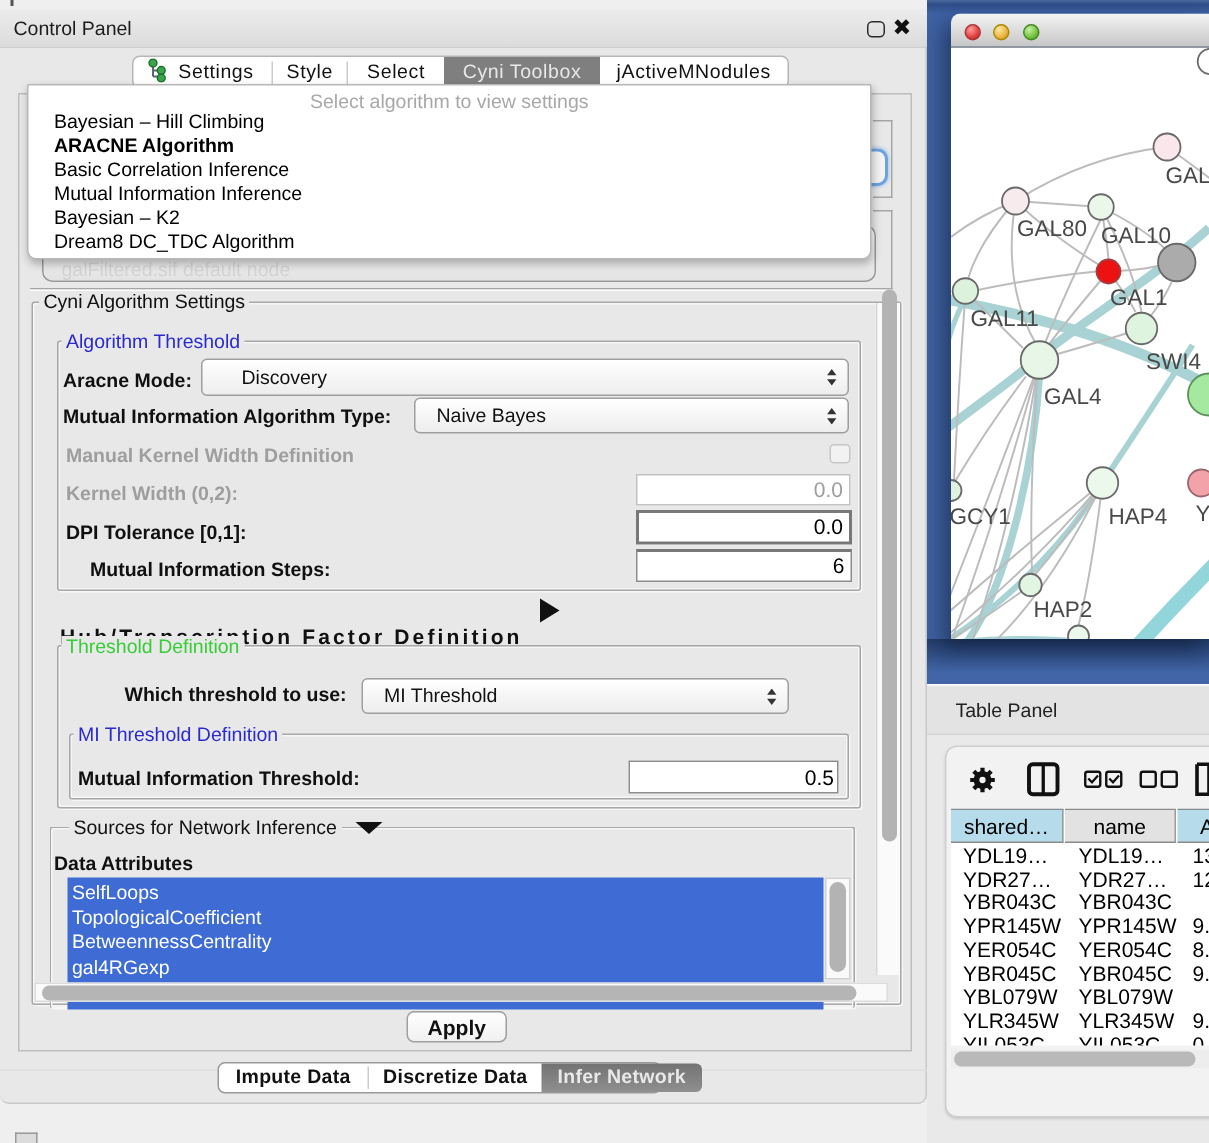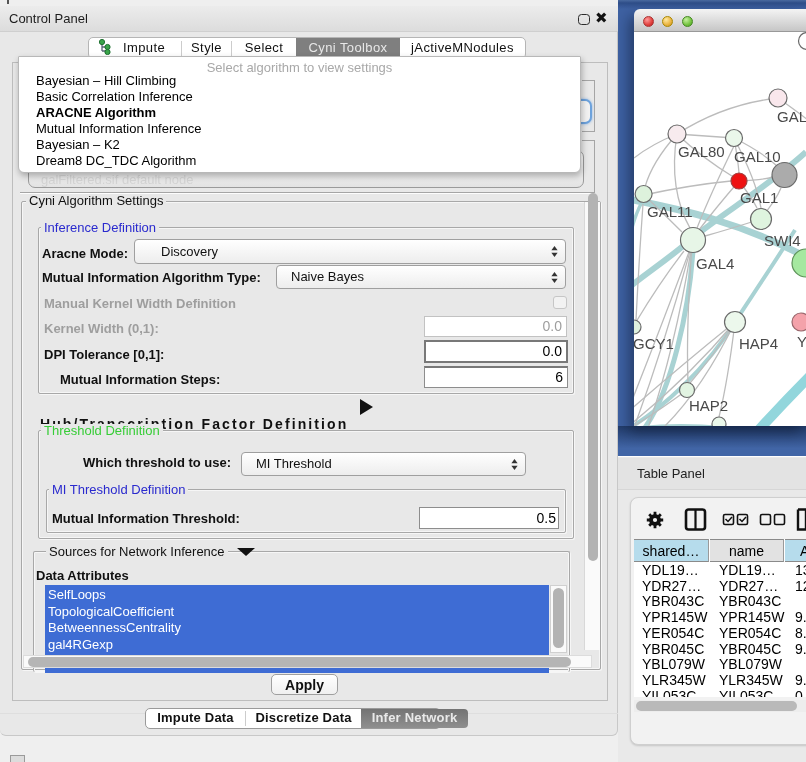--- a/index.html
+++ b/index.html
@@ -123,38 +123,38 @@
   <div class="abs frag-group1"></div>
   <div class="abs frag-combo"></div>
   <div class="abs frag-group2"></div>
   <div class="abs frag-combo2">galFiltered.sif default node</div>
   <div class="abs frag-line"></div>
 
   <div class="abs grp" id="cyni"></div>
   <div class="abs grptitle" id="cyni-title">Cyni Algorithm Settings</div>
 
   <div class="abs grp" style="left:38px;top:227px;width:536px;height:167px;"></div>
-  <div class="abs grptitle" style="left:41px;top:221px;font-size:13px;color:#2a2ace;">Inference Definition</div>
+  <div class="abs grptitle" style="left:41px;top:221px;font-size:13px;color:#2a2ace;">Algorithm Threshold</div>
 
   <div class="abs lbl" style="left:42px;top:246px;">Aracne Mode:</div>
   <div class="abs combo" style="left:134px;top:239px;width:432px;height:25px;line-height:23px;padding-left:26px;">Discovery
     <svg class="ar" width="7" height="11" viewBox="0 0 7 11">
         <path d="M3.5 0 L6.6 4.2 L0.4 4.2 Z" fill="#333"></path>
         <path d="M3.5 11 L6.6 6.8 L0.4 6.8 Z" fill="#333"></path>
       </svg></div>
   <div class="abs lbl" style="left:42px;top:270px;">Mutual Information Algorithm Type:</div>
   <div class="abs lbl lbl-dis" style="left:44px;top:296px;">Manual Kernel Width Definition</div>
 
   <div class="abs combo" style="left:276px;top:265px;width:290px;height:24px;line-height:22px;padding-left:14px;">Naive Bayes
     <svg class="ar" width="7" height="11" viewBox="0 0 7 11">
         <path d="M3.5 0 L6.6 4.2 L0.4 4.2 Z" fill="#333"></path>
         <path d="M3.5 11 L6.6 6.8 L0.4 6.8 Z" fill="#333"></path>
       </svg></div>
   <div class="abs" style="left:553px;top:296px;width:14px;height:13px;background:#f2f2f2;border:1px solid #c6c6c6;border-radius:3px;"></div>
-  <div class="abs lbl lbl-dis" style="left:44px;top:321px;">Kernel Width (0,1):</div>
+  <div class="abs lbl lbl-dis" style="left:44px;top:321px;">Kernel Width (0,2):</div>
   <div class="abs field" style="left:424px;top:316px;width:143px;height:21px;border:1px solid #c2c2c2;color:#9e9e9e;line-height:19px;">0.0</div>
   <div class="abs lbl" style="left:44px;top:347px;">DPI Tolerance [0,1]:</div>
   <div class="abs field" style="left:424px;top:340px;width:144px;height:23px;border:2px solid #787878;line-height:19px;">0.0</div>
   <div class="abs lbl" style="left:44px;top:372px;padding-left:16px;">Mutual Information Steps:</div>
   <div class="abs field" style="left:424px;top:366px;width:144px;height:22px;border:1px solid #8d8d8d;border-top:2px solid #787878;line-height:18px;">6</div>
 
   <div class="abs lbl" style="left:40px;top:416px;font-size:14px;letter-spacing:2.1px;">Hub/Transcription Factor Definition</div>
   <div class="abs" style="left:360px;top:399px;width:0;height:0;border-left:13px solid #111;border-top:8px solid transparent;border-bottom:8px solid transparent;"></div>
 
   <div class="abs grp" style="left:38px;top:430px;width:536px;height:109px;"></div>
@@ -190,40 +190,40 @@
 
   <div class="abs" style="left:0;top:713px;width:618px;height:1px;background:#dedede;"></div>
   <div class="abs" id="bottabs">
     <div class="seg" style="left:0;width:99px;">Impute Data</div>
     <div class="sep" style="left:99px;"></div>
     <div class="seg" style="left:100px;width:115px;">Discretize Data</div>
     <div class="seg sel" style="left:215px;width:107px;">Infer Network</div>
   </div>
 
   <div class="abs" id="toptabs">
-    <div class="seg" style="left:0;width:92px;padding-left:18px;">Impute</div>
+    <div class="seg" style="left:0;width:92px;padding-left:18px;">Settings</div>
     <div class="sep" style="left:92px;"></div>
     <div class="seg" style="left:93px;width:49px;">Style</div>
     <div class="sep" style="left:142px;"></div>
     <div class="seg" style="left:143px;width:64px;">Select</div>
     <div class="seg sel" style="left:207px;width:104px;">Cyni Toolbox</div>
     <div class="seg" style="left:311px;width:125px;">jActiveMNodules</div>
     <svg style="position:absolute;left:9px;top:1px;" width="16" height="16" viewBox="0 0 16 16">
       <path d="M4 4 L4 12 M4 8 L8 8 M4 12 L8 12" stroke="#5a6578" stroke-width="1.3" fill="none"></path>
       <circle cx="4" cy="3" r="2.6" fill="#3aa54a" stroke="#1e7030"></circle>
       <circle cx="9.5" cy="8" r="2.6" fill="#3aa54a" stroke="#1e7030"></circle>
       <circle cx="9.5" cy="13" r="2.6" fill="#3aa54a" stroke="#1e7030"></circle>
     </svg>
   </div>
 
   <div class="abs" id="popup">
     <div class="hint">Select algorithm to view settings</div>
     <div class="it">Bayesian – Hill Climbing</div>
+    <div class="it" style="font-weight:bold;">ARACNE Algorithm</div>
     <div class="it">Basic Correlation Inference</div>
-    <div class="it" style="font-weight:bold;">ARACNE Algorithm</div>
     <div class="it">Mutual Information Inference</div>
     <div class="it">Bayesian – K2</div>
     <div class="it">Dream8 DC_TDC Algorithm</div>
   </div>
 
   <div class="abs" id="desk"></div>
   <div class="abs" id="desk-grad"></div>
   <div class="abs" id="netwin">
     <div class="abs" id="nettb">
       <div class="tl" style="left:9px; background:radial-gradient(circle at 35% 30%, #ff9a9a,#e0403d 60%,#b02020); border:0.5px solid #a33;"></div>

